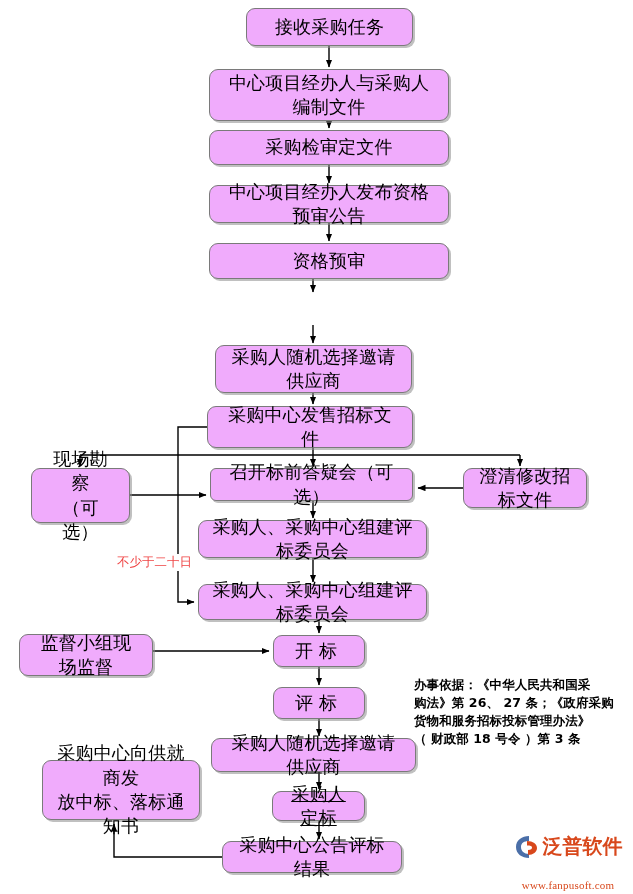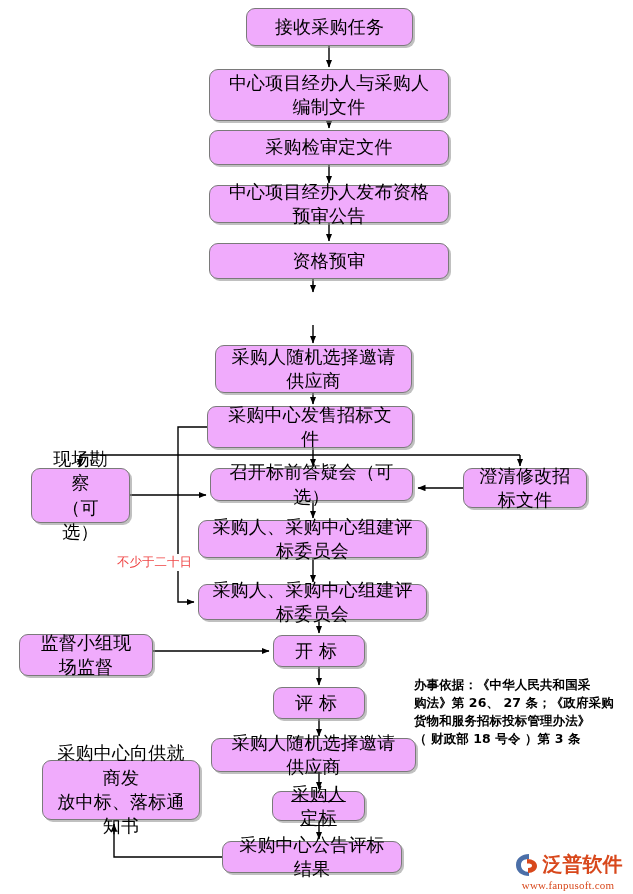--- a/index.html
+++ b/index.html
@@ -59,21 +59,21 @@
     background: #ffffff;
     padding: 0 1px;
   }
   #logo {
     position: absolute;
     left: 505px; top: 833px;
     width: 126px; height: 58px;
     display: flex;
     flex-direction: column;
     align-items: center;
-    justify-content: flex-end;
+    justify-content: space-between;
   }
   .logo-row {
     display: flex;
     align-items: center;
     gap: 3px;
   }
   .logo-text {
     color: #d8481c;
     font-size: 20px;
     font-weight: bold;
@@ -135,21 +135,21 @@
 
   <div class="node" style="left:246px;top:8px;width:167px;height:38px;">接收采购任务</div>
   <div class="node" style="left:209px;top:69px;width:240px;height:52px;">中心项目经办人与采购人编制文件</div>
   <div class="node" style="left:209px;top:130px;width:240px;height:35px;">采购检审定文件</div>
   <div class="node" style="left:209px;top:185px;width:240px;height:38px;">中心项目经办人发布资格预审公告</div>
   <div class="node" style="left:209px;top:243px;width:240px;height:36px;">资格预审</div>
   <div class="node" style="left:215px;top:345px;width:197px;height:48px;">采购人随机选择邀请供应商</div>
   <div class="node" style="left:207px;top:406px;width:206px;height:42px;">采购中心发售招标文件</div>
   <div class="node" style="left:31px;top:468px;width:99px;height:55px;">现场勘察
 （可选）</div>
-  <div class="node" style="left:210px;top:468px;width:203px;height:33px;">召开标前答疑会（可选）</div>
+  <div class="node" style="left:210px;top:468px;width:203px;height:33px;border-radius:6px;">召开标前答疑会（可选）</div>
   <div class="node" style="left:463px;top:468px;width:124px;height:40px;">澄清修改招标文件</div>
   <div class="node" style="left:198px;top:520px;width:229px;height:38px;">采购人、采购中心组建评标委员会</div>
   <div class="node" style="left:198px;top:584px;width:229px;height:36px;">采购人、采购中心组建评标委员会</div>
   <div class="node" style="left:19px;top:634px;width:134px;height:42px;">监督小组现场监督</div>
   <div class="node spaced" style="left:273px;top:635px;width:92px;height:32px;">开标</div>
   <div class="node spaced" style="left:273px;top:687px;width:92px;height:32px;">评标</div>
   <div class="node" style="left:211px;top:738px;width:205px;height:34px;">采购人随机选择邀请供应商</div>
   <div class="node" style="left:272px;top:791px;width:93px;height:30px;text-decoration:underline;">采购人定标</div>
   <div class="node" style="left:222px;top:841px;width:180px;height:32px;">采购中心公告评标结果</div>
   <div class="node" style="left:42px;top:760px;width:158px;height:60px;">采购中心向供就商发

